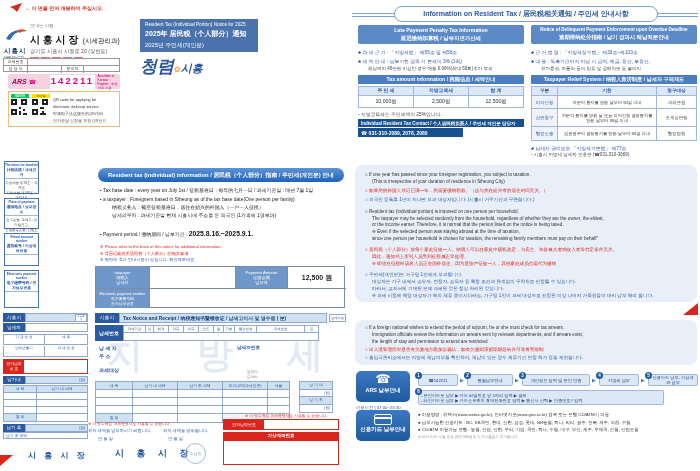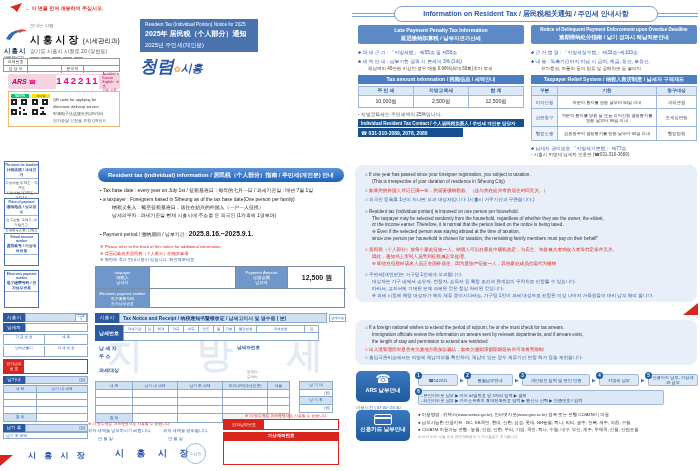--- a/index.html
+++ b/index.html
@@ -68,21 +68,21 @@
     <div class="abs" style="left:24px;top:0;width:91px;height:7px;border-bottom:1px solid #999"></div>
     <div class="abs" style="left:0;top:7px;width:24px;height:7px;border-right:1px solid #999;font-size:4px;text-align:center;line-height:6px">담 당 자</div>
     <div class="abs" style="left:24px;top:7px;width:34px;height:7px;border-right:1px solid #999"></div>
     <div class="abs" style="left:58px;top:7px;width:22px;height:7px;border-right:1px solid #999;font-size:4px;text-align:center;line-height:6px">문의처</div>
     <div class="abs" style="left:80px;top:7px;width:35px;height:7px"></div>
   </div>
 
   <div class="abs" style="left:8px;top:74px;width:112px;height:15px;background:#f7d3e2;border-radius:2px;display:flex;align-items:center">
     <span class="b i" style="font-size:7px;color:#b4005a;padding:0 2px 0 4px">ARS</span>
     <span style="font-size:6px;color:#e5007e">☎</span>
-    <span class="b" style="background:#fff;width:56px;height:14px;margin-left:20px;font-size:9.5px;letter-spacing:2px;color:#e5007e;text-align:center;line-height:11px">142211</span>
+    <span class="b" style="background:#fff;width:56px;height:14px;margin-left:14px;font-size:9.5px;letter-spacing:2px;color:#e5007e;text-align:center;line-height:11px">142211</span>
     <span style="margin-left:3px;font-size:3.3px;line-height:4px;color:#b4005a">
       <span style="display:block">Available in Korean</span>
       <span style="display:block">English · 中文</span>
       <span style="display:block">안내 지원</span>
     </span>
   </div>
 
   <div class="abs" style="left:8px;top:91px;width:112px;height:36px;background:#fff;border:1px solid #f0b97a;display:flex;padding:2px;gap:3px">
     <div style="width:18px">
       <div style="background:#03c75a;color:#fff;font-size:3px;text-align:center;line-height:4px">NAVER</div>

